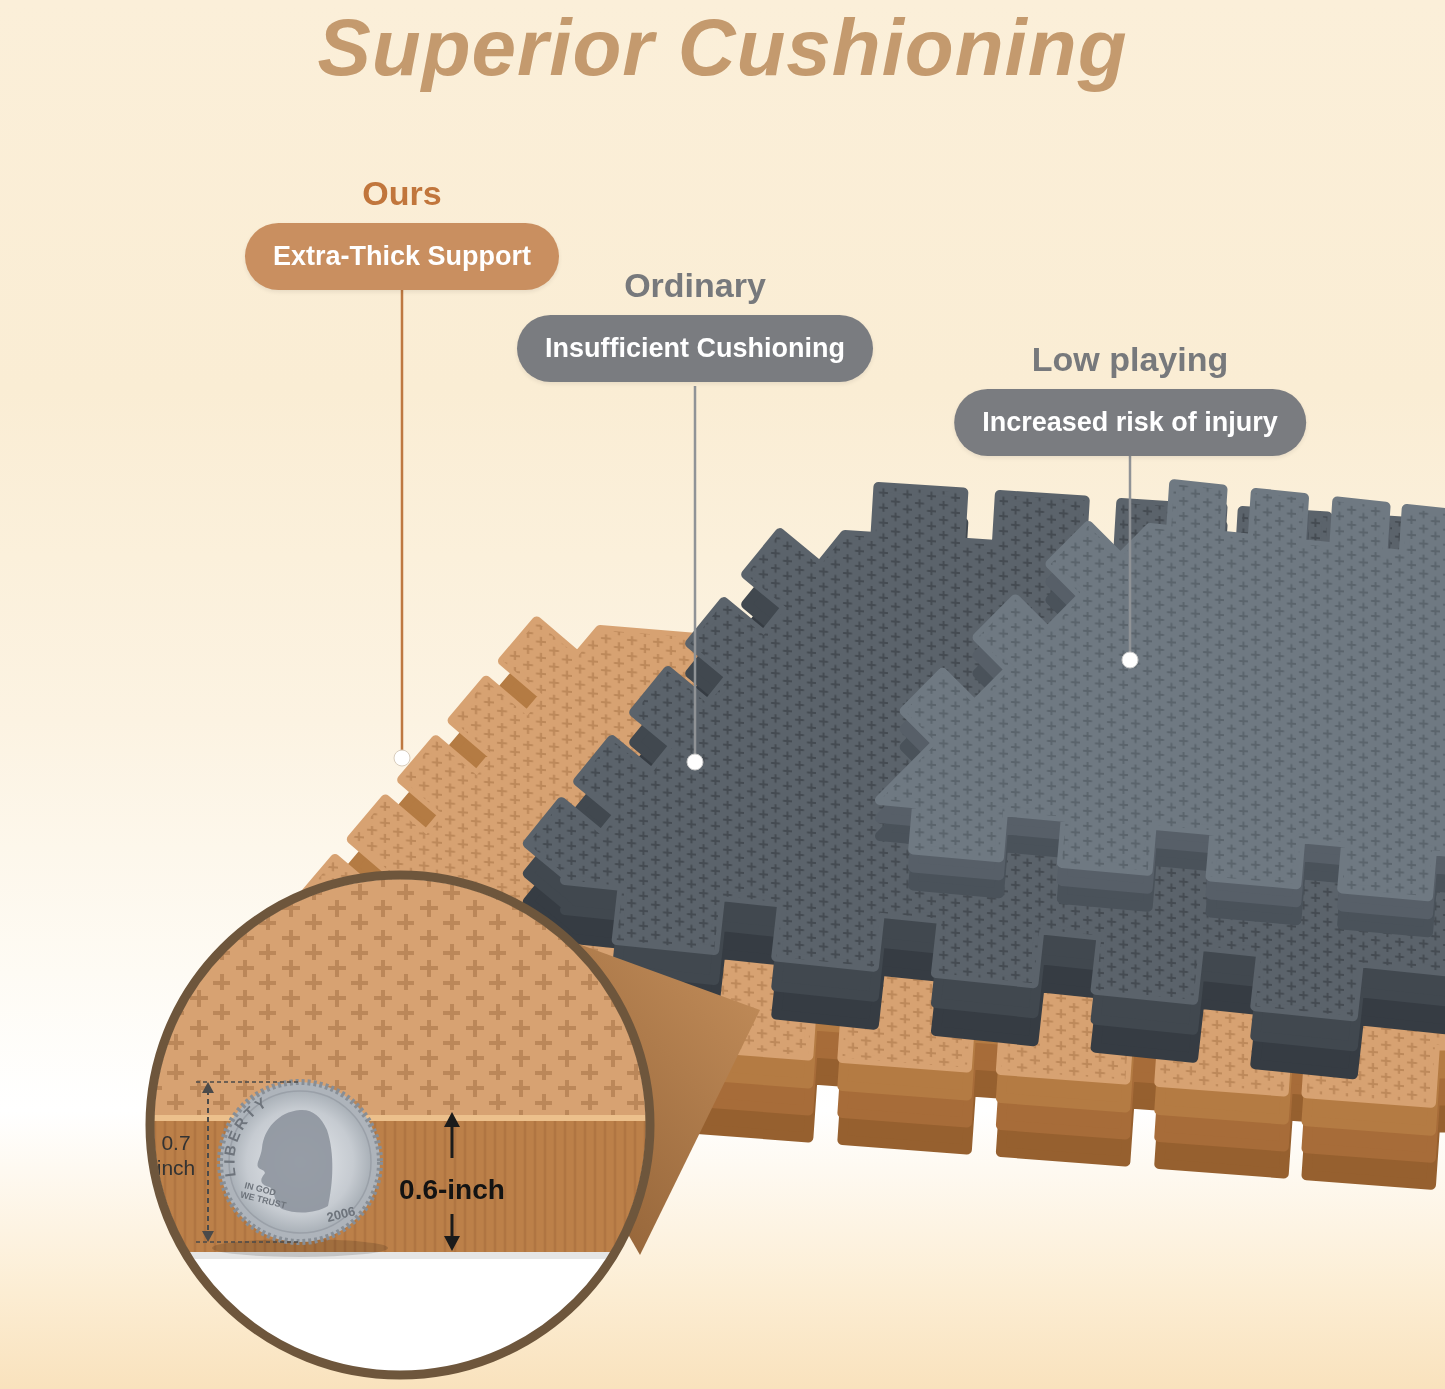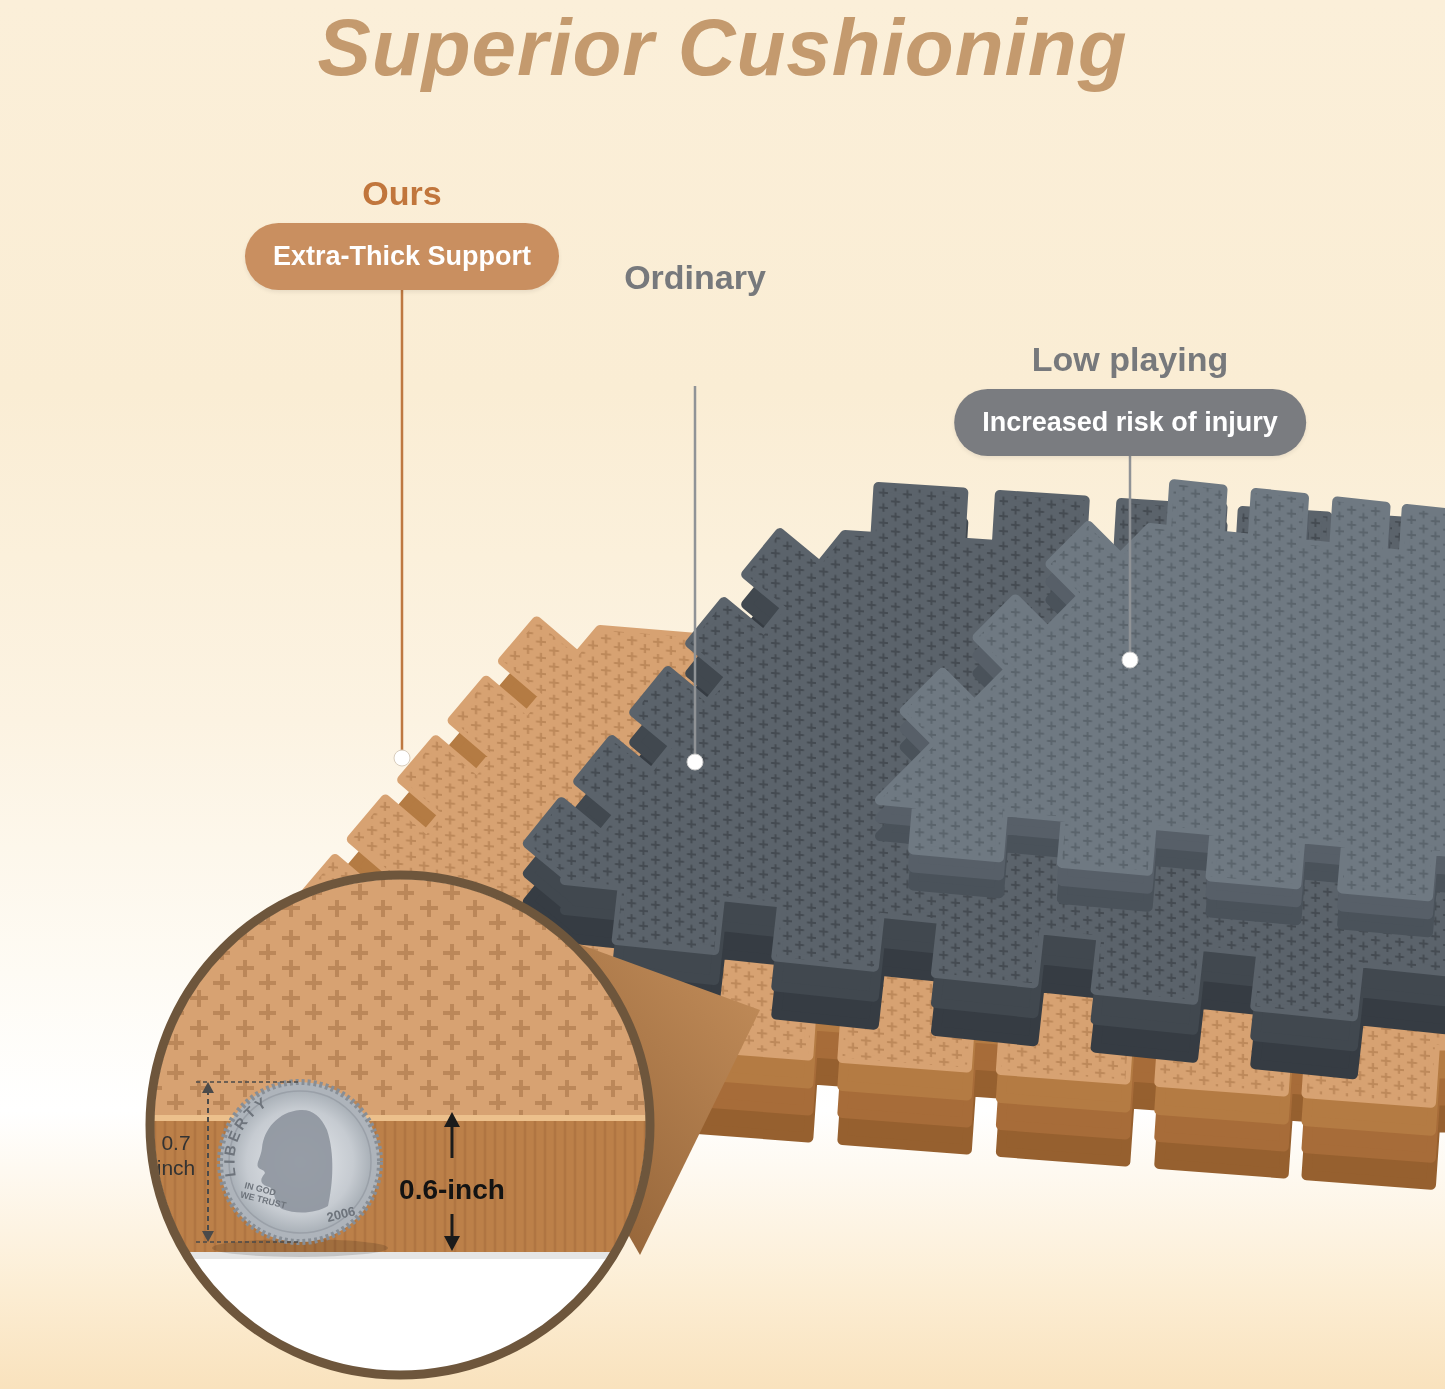--- a/index.html
+++ b/index.html
@@ -164,22 +164,23 @@
 
       <circle cx="400" cy="1125" r="250" fill="none" stroke="#6E563C" stroke-width="9"></circle>
     </g>
   </svg>
 
   <div class="callout" style="left:402px;top:176px;">
     <div class="callout-name c0">Ours</div>
     <div class="pill p0">Extra-Thick Support</div>
   </div>
 
-  <div class="callout" style="left:695px;top:260px;">
+  <div class="callout" style="left:695px;top:268px;">
     <div class="callout-name c1">Ordinary</div>
+    <div class="pill p1">Insufficient Cushioning</div>
   </div>
 
   <div class="callout" style="left:1130px;top:342px;">
     <div class="callout-name c2">Low playing</div>
     <div class="pill p2">Increased risk of injury</div>
   </div>
 
 </div>
 
 </body></html>

